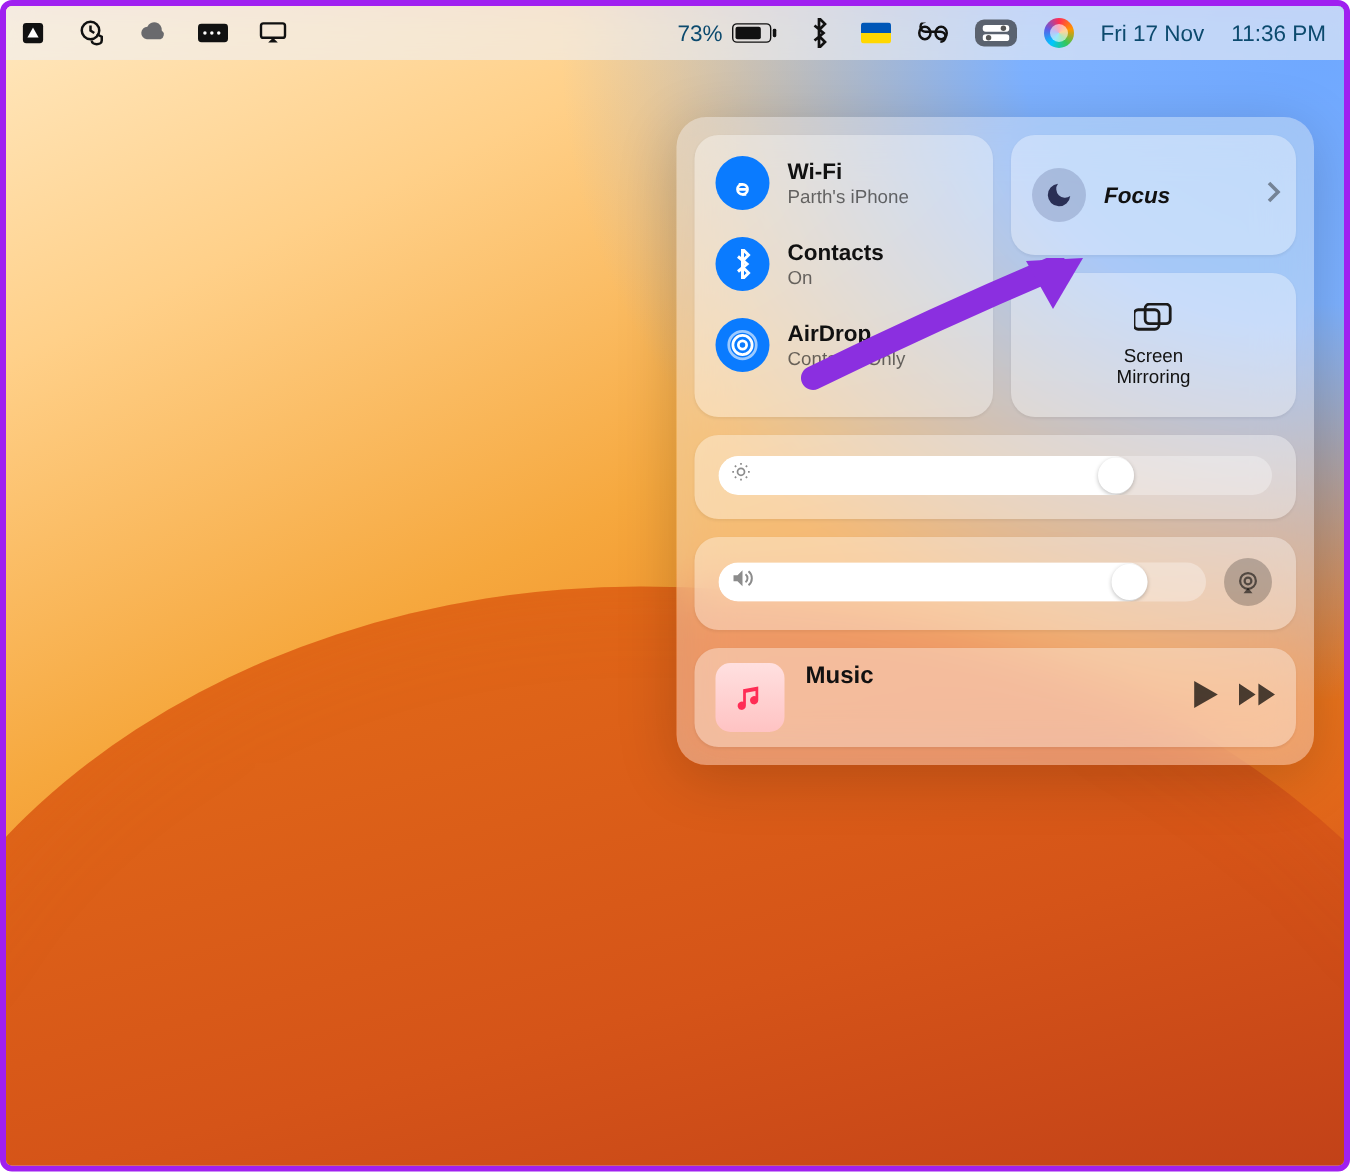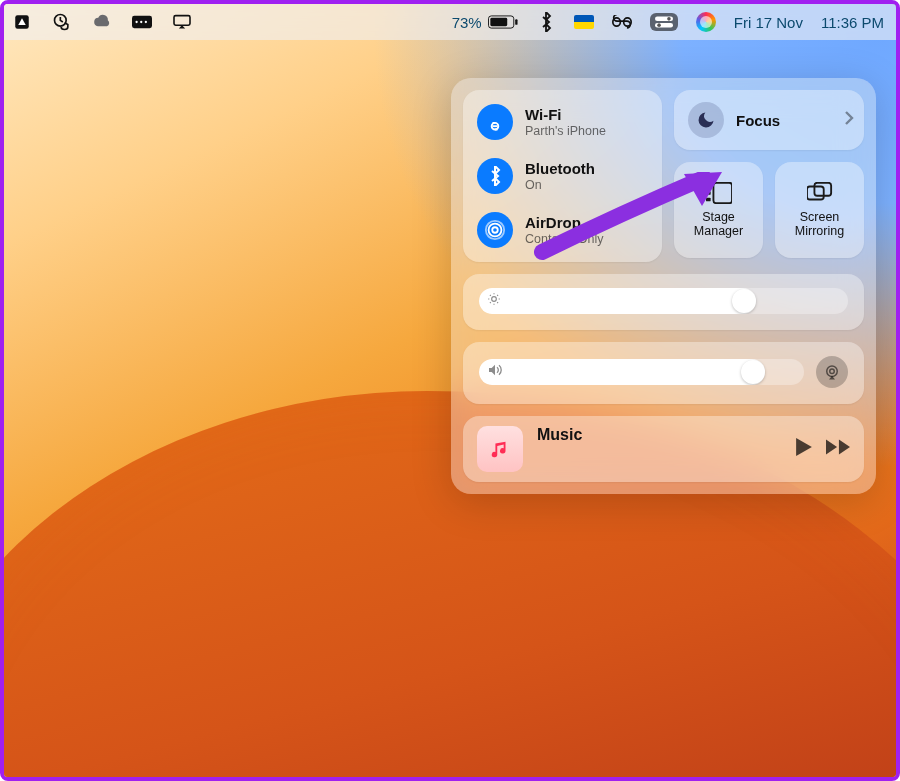--- a/index.html
+++ b/index.html
@@ -37,21 +37,21 @@
     .row { display:flex; gap:12px; }
 
     .tile { background:rgba(255,255,255,.36); border-radius:16px; box-shadow:0 1px 2px rgba(0,0,0,.06); }
     .tile-conn { flex:1 1 0; padding:14px 14px; display:flex; flex-direction:column; gap:18px; }
     .conn-item { display:flex; align-items:center; gap:12px; }
     .conn-icon { width:36px; height:36px; border-radius:50%; background:#0a7bff; display:flex; align-items:center; justify-content:center; color:#fff; flex:none; }
     .conn-text .t1 { font-size:15px; font-weight:600; color:#111; }
     .conn-text .t2 { font-size:12.5px; color:rgba(20,20,20,.62); margin-top:1px; }
 
     .col-right { display:flex; flex-direction:column; gap:12px; width:190px; flex:none; }
-    .tile-focus { height:60px; display:flex; align-items:center; padding:0 10px 0 14px; gap:12px; }
+    .tile-focus { height:80px; display:flex; align-items:center; padding:0 10px 0 14px; gap:12px;font-style:italic; }
     .focus-ico { width:36px; height:36px; border-radius:50%; background:rgba(60,70,120,.22); display:flex; align-items:center; justify-content:center; color:#2a2f55; }
     .tile-focus .lbl { font-size:15px; font-weight:600; color:#111; flex:1; }
     .chev { color:rgba(0,0,0,.4); }
     .mini-row { display:flex; gap:12px; }
     .mini { flex:1; height:96px; border-radius:16px; display:flex; flex-direction:column; align-items:center; justify-content:center; gap:6px; }
     .mini svg { color:#1a1a1a; }
     .mini .ml { font-size:12.5px; text-align:center; line-height:1.15; color:#111; }
 
     .slider-tile { padding:14px 16px 16px; }
     .slider-tile .sl-title { font-size:15px; font-weight:600; color:#111; margin-bottom:10px; }
@@ -168,21 +168,21 @@
           <div class="t2">Parth's iPhone</div>
         </div>
       </div>
       <div class="conn-item">
         <span class="conn-icon">
             <svg width="12" height="20" viewBox="0 0 12 20" fill="none" stroke="#fff" stroke-width="2">
               <path d="M3 5l6 5-6 5M6 0v20M6 0l4 4-4 4M6 20l4-4-4-4"></path>
             </svg>
           </span>
         <div class="conn-text">
-          <div class="t1">Bluetooth</div>
+          <div class="t1">Contacts</div>
           <div class="t2">On</div>
         </div>
       </div>
       <div class="conn-item">
         <span class="conn-icon">
             <svg width="22" height="22" viewBox="0 0 24 24" fill="none" stroke="#fff" stroke-width="2">
               <circle cx="12" cy="12" r="3"></circle>
               <circle cx="12" cy="12" r="7"></circle>
               <circle cx="12" cy="12" r="10" opacity=".6"></circle>
             </svg>
@@ -200,30 +200,20 @@
             <svg width="20" height="20" viewBox="0 0 24 24" fill="currentColor">
               <path d="M21 12.8A9 9 0 1 1 11.2 3a7 7 0 0 0 9.8 9.8z"></path>
             </svg>
           </span>
         <span class="lbl">Focus</span>
         <span class="chev"><svg width="10" height="16" viewBox="0 0 10 16" fill="none" stroke="currentColor" stroke-width="2.4">
               <path d="M2 2l6 6-6 6"></path>
             </svg></span>
       </div>
       <div class="mini-row">
-        <div class="tile mini">
-          <svg width="26" height="22" viewBox="0 0 28 22">
-              <rect x="0" y="2" width="5" height="4" rx="1" fill="#1a1a1a"></rect>
-              <rect x="0" y="9" width="5" height="4" rx="1" fill="#1a1a1a"></rect>
-              <rect x="0" y="16" width="5" height="4" rx="1" fill="#1a1a1a"></rect>
-              <rect x="8" y="0" width="20" height="22" rx="3" fill="none" stroke="#1a1a1a" stroke-width="2"></rect>
-            </svg>
-          <div class="ml" style="white-space: pre-line;">Stage
-Manager</div>
-        </div>
         <div class="tile mini">
           <svg width="26" height="22" viewBox="0 0 28 22">
               <rect x="0" y="4" width="18" height="14" rx="3" fill="none" stroke="#1a1a1a" stroke-width="2"></rect>
               <rect x="8" y="0" width="18" height="14" rx="3" fill="none" stroke="#1a1a1a" stroke-width="2"></rect>
             </svg>
           <div class="ml" style="white-space: pre-line;">Screen
 Mirroring</div>
         </div>
       </div>
     </div>

